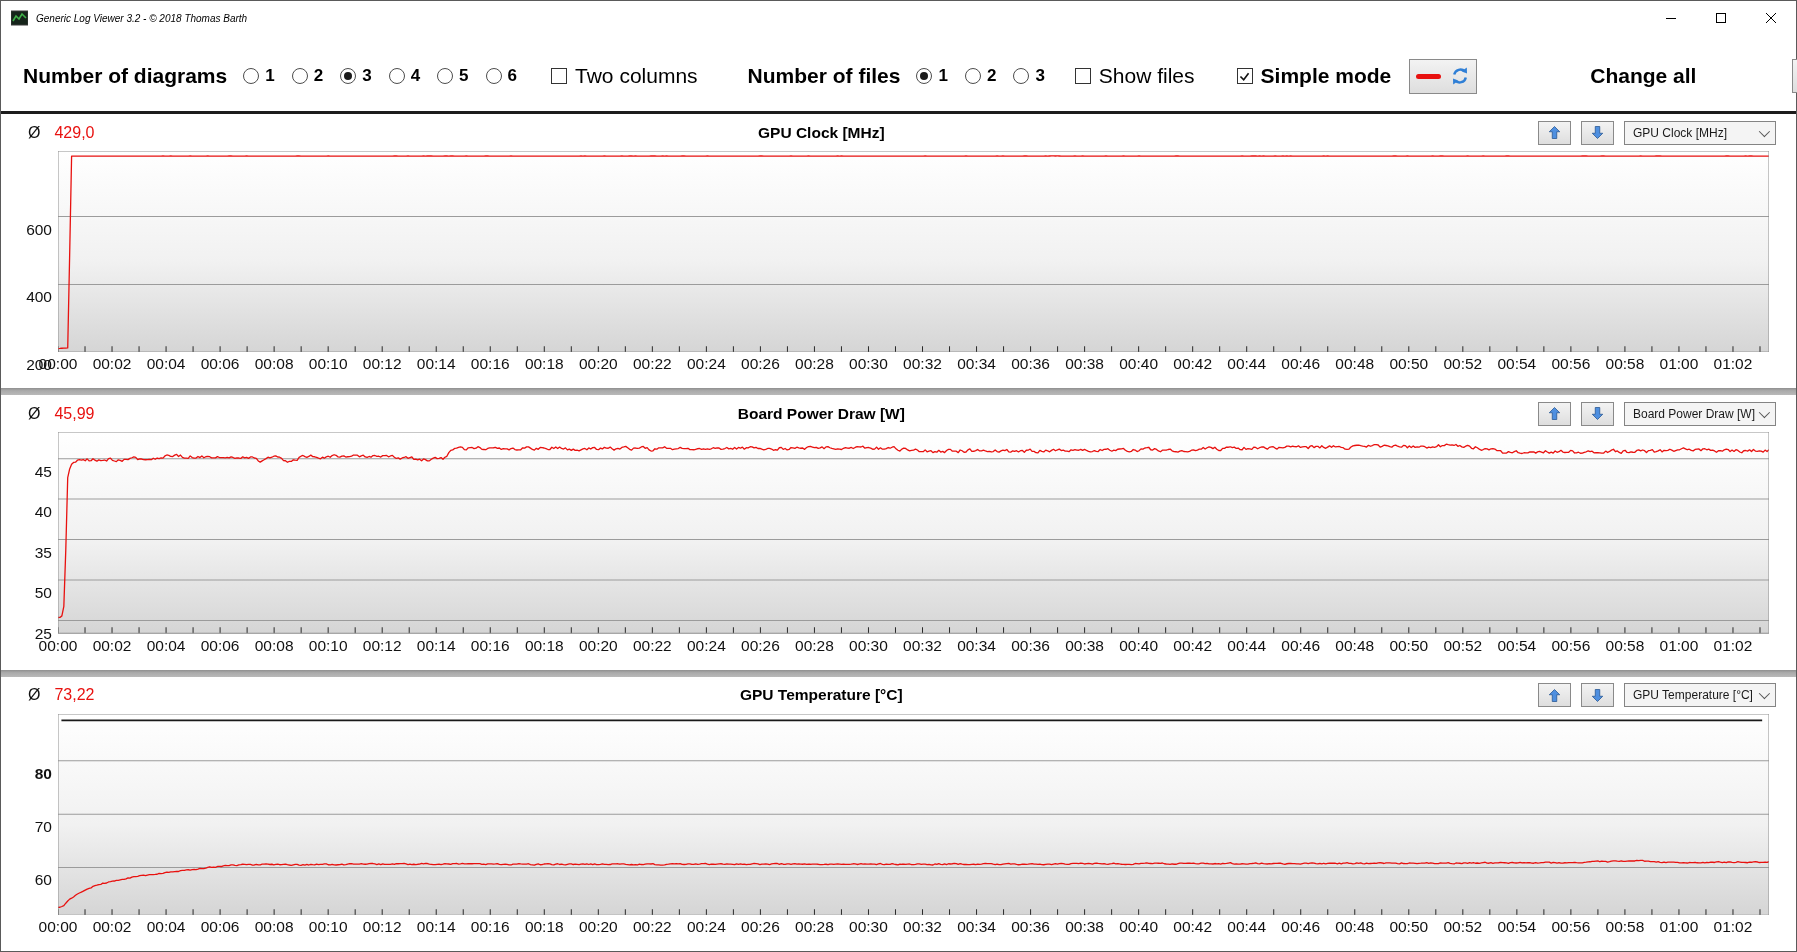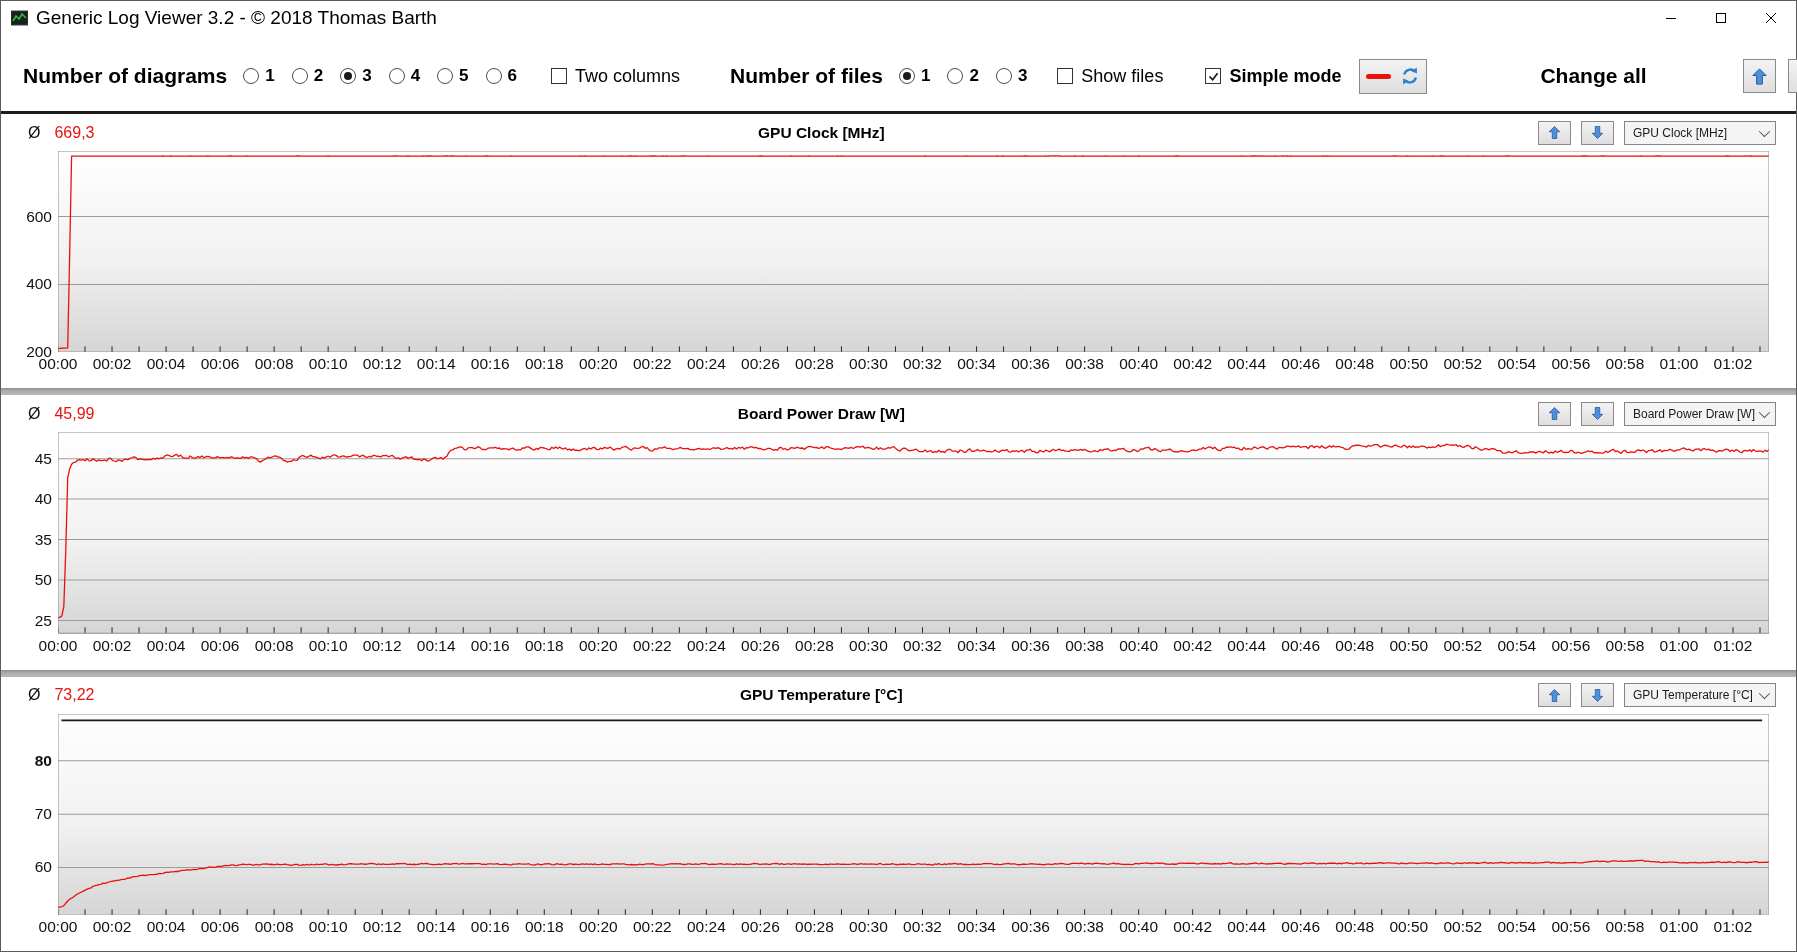--- a/index.html
+++ b/index.html
@@ -4,39 +4,39 @@
 <style>
   * { box-sizing: border-box; }
   html,body { margin:0; padding:0; width:1797px; height:952px; overflow:hidden;
               font-family:"Liberation Sans", sans-serif; background:#fff; }
   .window { width:1797px; height:952px; border:1px solid #5a5a5a; display:flex;
             flex-direction:column; background:#fff; }
 
   
   .titlebar { height:34px; display:flex; align-items:center; padding-left:10px; flex:0 0 auto; }
   .app-icon { width:17px; height:16px; margin-right:8px; display:inline-flex; }
-  .titletext { font-size:19px; color:#000; }
+  .titletext { font-size:10px; color:#000;font-style:italic; }
   .win-controls { margin-left:auto; display:flex; height:34px; }
   .win-btn { width:50px; height:34px; display:flex; align-items:center; justify-content:center;
              background:transparent; border:none; }
 
   
   .toolbar { height:76px; display:flex; align-items:center; padding:6px 0 0 22px; flex:0 0 auto; }
   .tb-label { font-size:21px; font-weight:bold; color:#000; white-space:nowrap; }
   .radio-group { display:flex; align-items:center; gap:17px; margin-left:16px; }
   .radio-item { display:flex; align-items:center; gap:6px; cursor:default; }
   .radio { width:16px; height:16px; border:1px solid #4d4d4d; border-radius:50%;
            background:#fff; position:relative; flex:0 0 auto; }
   .radio.sel::after { content:""; position:absolute; left:3px; top:3px; width:8px; height:8px;
                       border-radius:50%; background:#1b1b1b; }
   .rnum { font-size:17px; font-weight:bold; }
   .cb { display:flex; align-items:center; gap:8px; white-space:nowrap; }
   .cb .box { width:16px; height:16px; border:1px solid #333; background:#fff;
              display:inline-flex; align-items:center; justify-content:center; flex:0 0 auto; }
-  .cb-label { font-size:18px; }
+  .cb-label { font-size:21px; }
   .cb-label.bold { font-weight:bold; }
   .btn { background:linear-gradient(#f3f3f3,#dedede); border:1px solid #8a8a8a;
          display:inline-flex; align-items:center; justify-content:center; }
   .color-refresh-btn { width:74px; height:35px; gap:9px; margin-left:18px; }
   .swatch { width:25px; height:5px; border-radius:3px; }
   .big-arrow-btn { width:38px; height:34px; }
 
   
   .charts { flex:1 1 auto; display:flex; flex-direction:column; min-height:0; }
   .top-rule { height:3px; background:#1c1c1c; flex:0 0 auto; }
@@ -50,21 +50,21 @@
                  font-size:15.5px; font-weight:bold; color:#000; white-space:nowrap; }
   .chart-controls { margin-left:auto; display:flex; align-items:center; gap:10px; padding-right:20px; }
   .mini-btn { width:33px; height:24px; }
   .combo { width:152px; height:24px; border:1px solid #848484; background:#f4f4f4;
            display:flex; align-items:center; font-size:12px; color:#1a1a1a;
            padding:0 8px; position:relative; }
   .combo .chev { margin-left:auto; width:8px; height:8px; border-right:1.6px solid #555;
                  border-bottom:1.6px solid #555; transform:rotate(45deg) translateY(-2px); }
   .plot-row { flex:1 1 auto; display:flex; min-height:0; padding-right:27px; }
   .ygutter { width:57px; flex:0 0 auto; position:relative; }
-  .ylab { position:absolute; right:6px; transform:translateY(-50%); font-size:15.5px; color:#111; }
+  .ylab { position:absolute; right:6px; transform:translateY(-50%); font-size:15.5px; color:#111;margin-top:13px; }
   .plot { flex:1 1 auto; position:relative; }
   .plot svg { display:block; width:100%; height:100%; }
   .xaxis { height:26px; flex:0 0 auto; position:relative; margin:3px 27px 0 57px; }
   .xlab { position:absolute; top:0; transform:translateX(-50%); font-size:15.5px;
           color:#111; white-space:nowrap; }
   .panel-pad { height:7px; flex:0 0 auto; }
 </style>
 </head>
 <body>
 
@@ -193,21 +193,21 @@
     </button>
   </div>
 
   <div class="charts">
     <div class="top-rule"></div>
 
     <section class="panel">
       <div class="chart-header">
         <div class="avg">
           <span class="avg-sym">Ø</span>
-          <span class="avg-val" style="color: rgb(232, 17, 15);">669,3</span>
+          <span class="avg-val" style="color: rgb(232, 17, 15);">429,0</span>
         </div>
         <div class="chart-title">GPU Clock [MHz]</div>
         <div class="chart-controls">
           <button class="btn mini-btn">
             <svg width="15" height="15" viewBox="0 0 20 20">
                 <path d="M10 2 L17 9 L13 9 L13 18 L7 18 L7 9 L3 9 Z" fill="#4e8fe0" stroke="#23538f" stroke-width="1"></path>
               </svg>
           </button>
           <button class="btn mini-btn">
             <svg width="15" height="15" viewBox="0 0 20 20">

